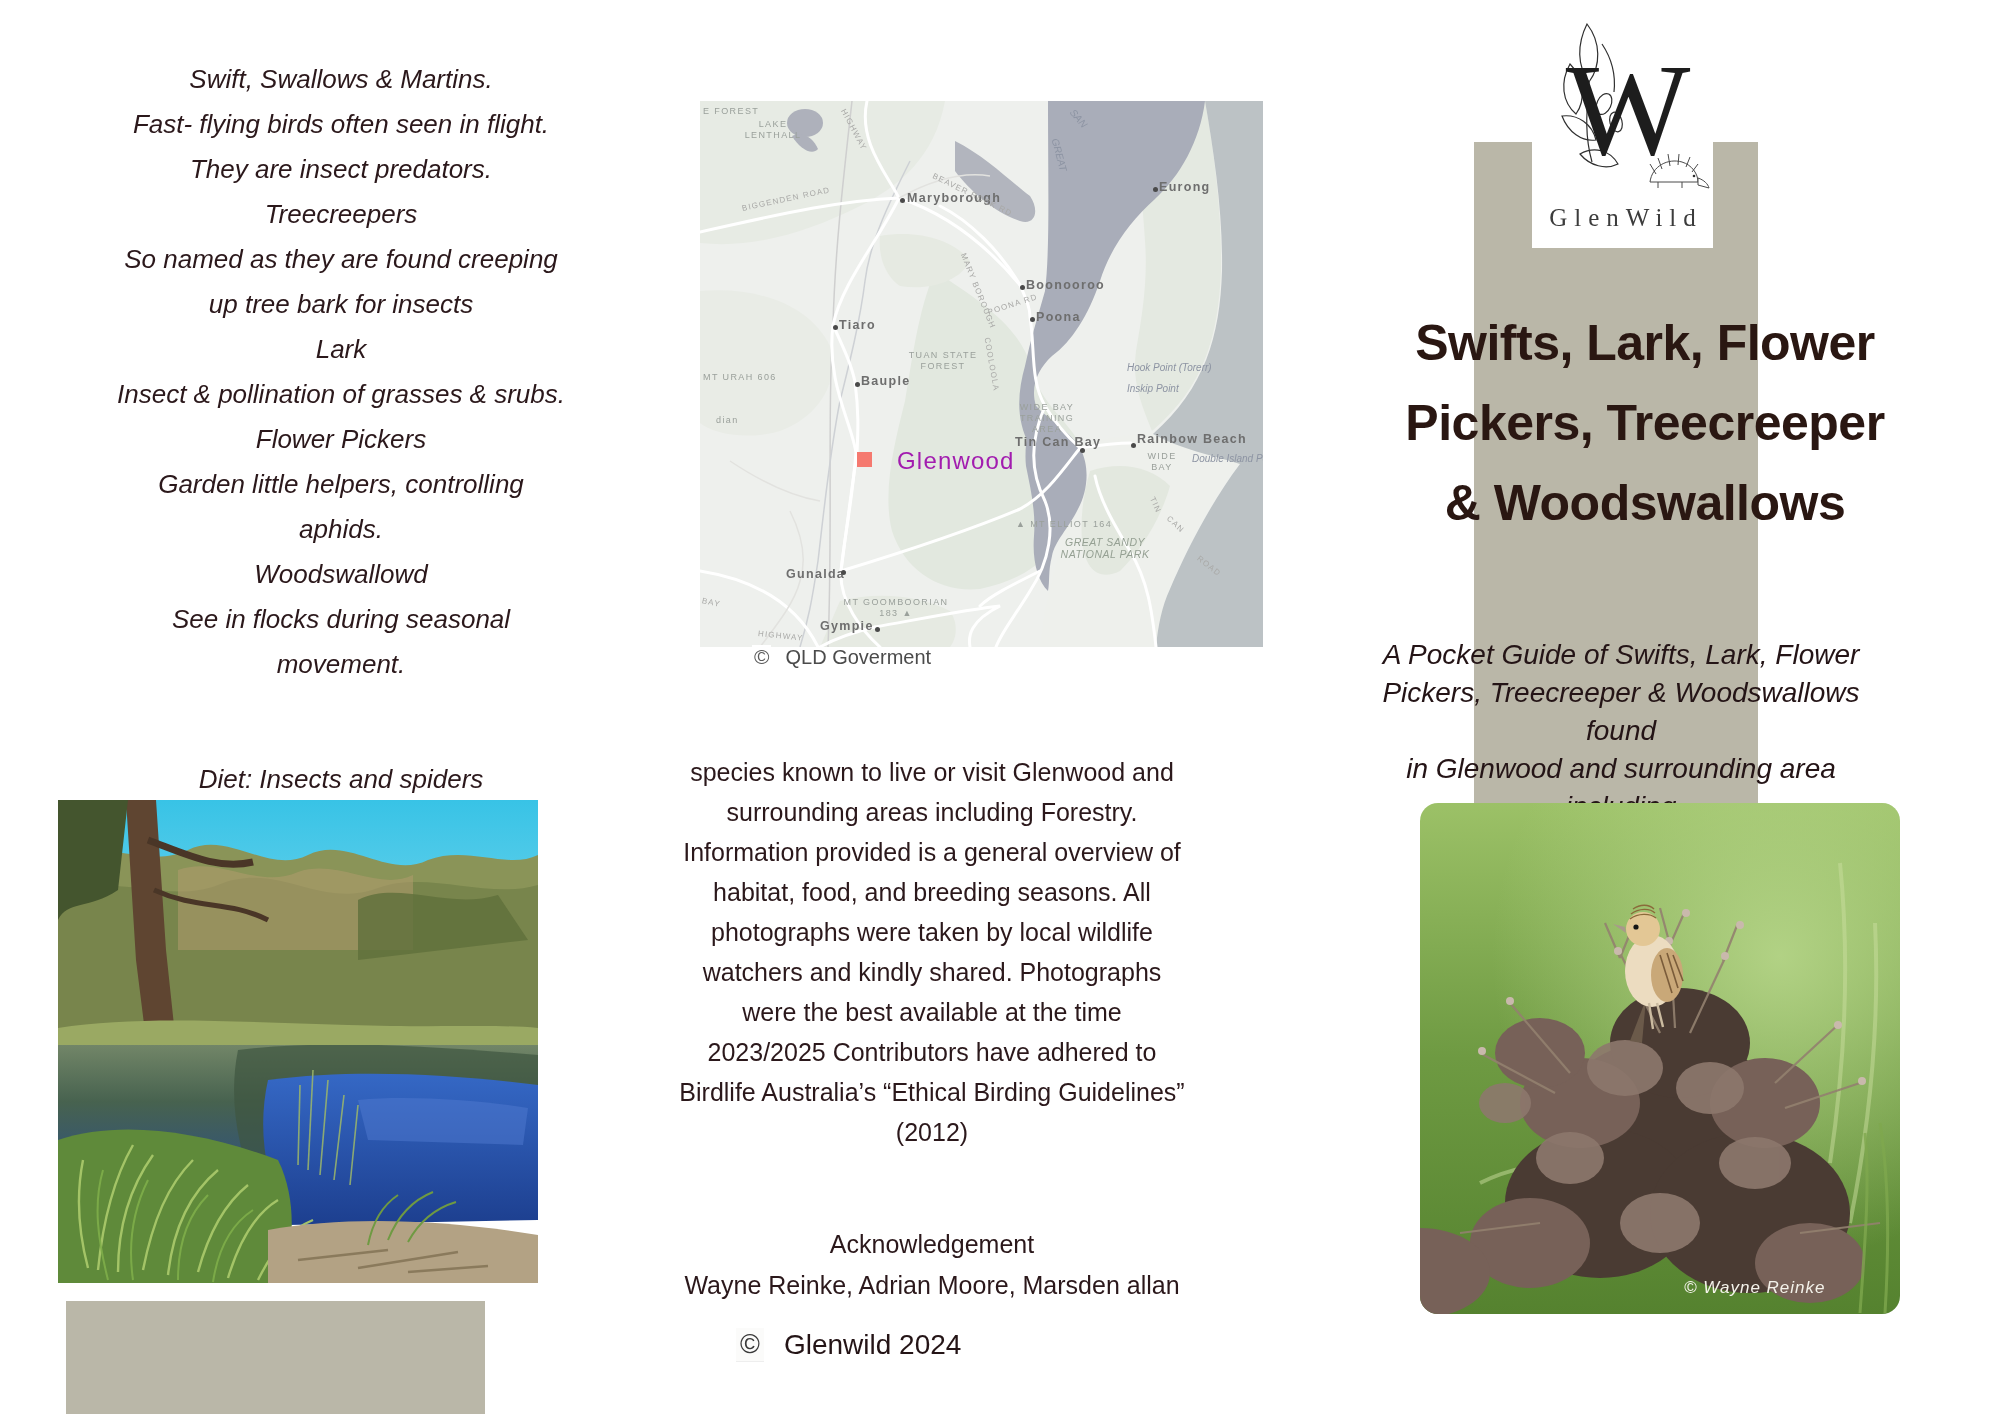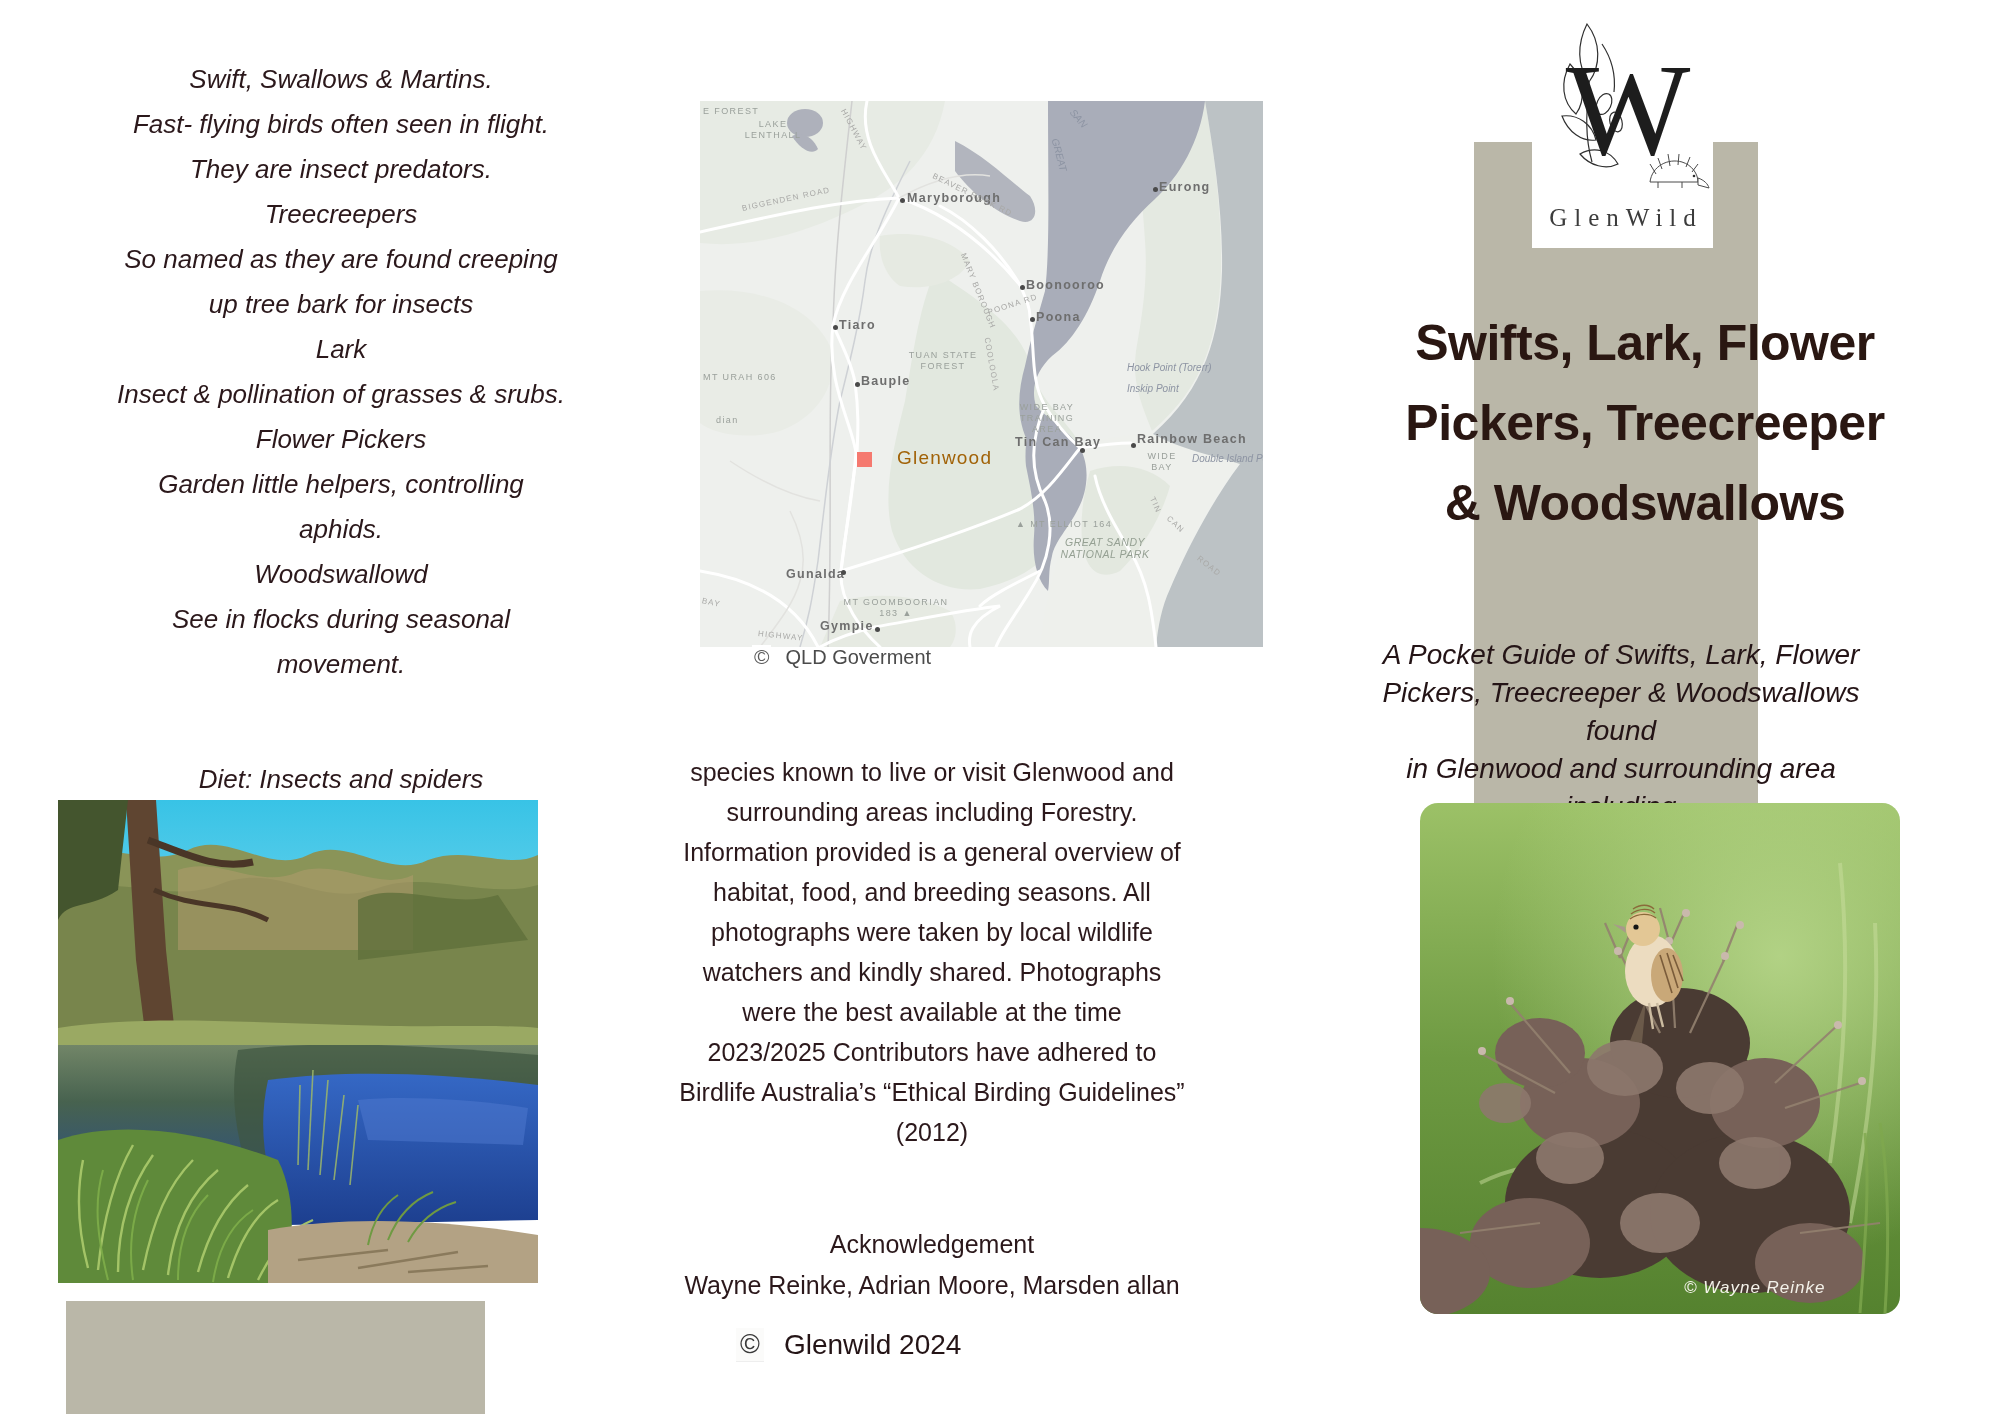--- a/index.html
+++ b/index.html
@@ -17,21 +17,21 @@
   .band-left{left:66px;top:1301px;width:419px;height:113px;}
   
   .map-wrap{position:absolute;left:700px;top:101px;width:563px;height:546px;overflow:hidden;}
   .map-labels{position:absolute;left:0;top:0;width:563px;height:546px;}
   .ml{position:absolute;transform-origin:left center;white-space:nowrap;}
   .ml-town{font-size:12.5px;font-weight:bold;color:#6e6e6e;letter-spacing:1.3px;}
   .ml-area{font-size:9px;color:#9aa09b;letter-spacing:1.4px;line-height:11px;}
   .ml-road{font-size:8px;color:#a9a9a7;letter-spacing:1.2px;}
   .ml-water{font-size:10px;font-style:italic;color:#8d94a3;}
   .ml-park{font-size:10.5px;font-style:italic;color:#95a093;letter-spacing:.5px;line-height:12px;}
-  .ml-big{font-size:19px;color:#a16207;letter-spacing:1.2px;}
+  .ml-big{font-size:24px;color:#a21caf;letter-spacing:1.2px;}
   .ml-center{transform:translateX(-50%);white-space:normal;text-align:center;}
   .ml-dot{position:absolute;width:5px;height:5px;border-radius:50%;background:#4a4a4a;}
   .glenwood-marker{position:absolute;left:157px;top:351px;width:15px;height:15px;background:#f5796f;}
   .map-caption{position:absolute;left:752px;top:645px;display:flex;align-items:center;gap:14px;
     font-size:20px;color:#4b4b4b;}
   .map-caption .csym{font-size:21px;color:#5a5a5a;background:#fff;padding:0 2px;}
   .mid-par{position:absolute;left:632px;top:752px;width:600px;text-align:center;
     font-size:25px;line-height:40px;color:#2b181b;}
   .mid-ack{position:absolute;left:632px;top:1224px;width:600px;text-align:center;
     font-size:25px;line-height:41px;color:#2b181b;}

